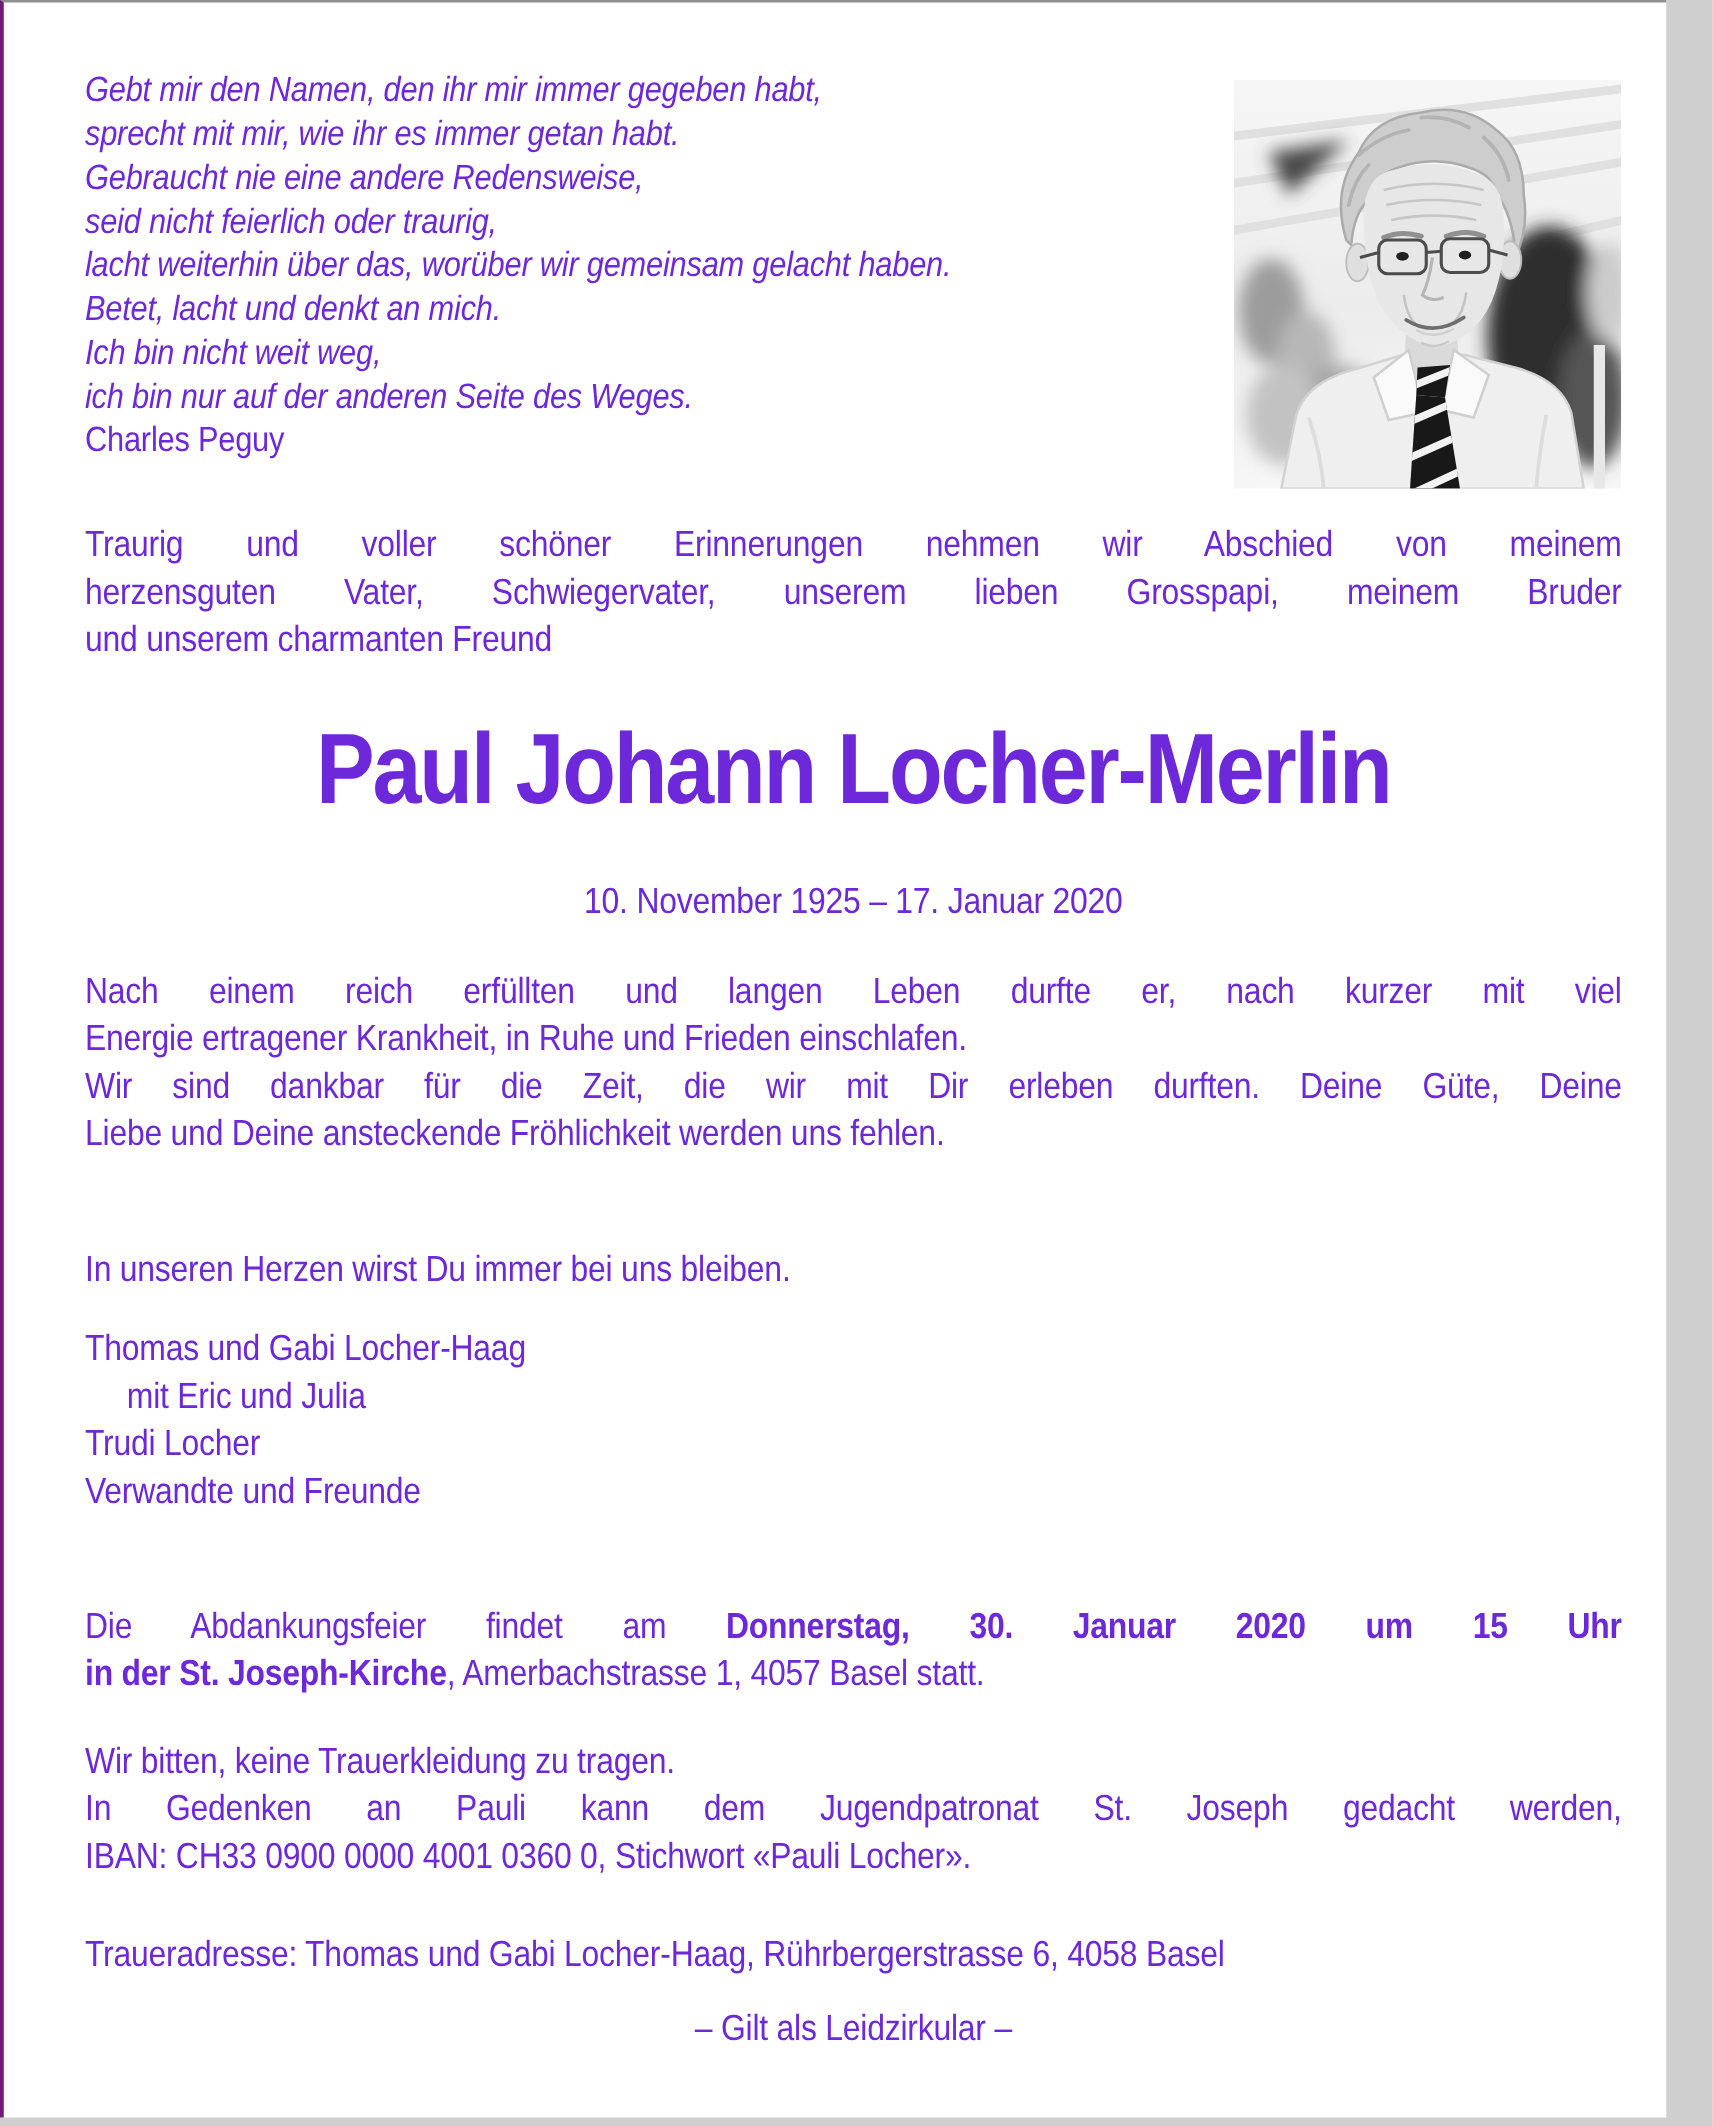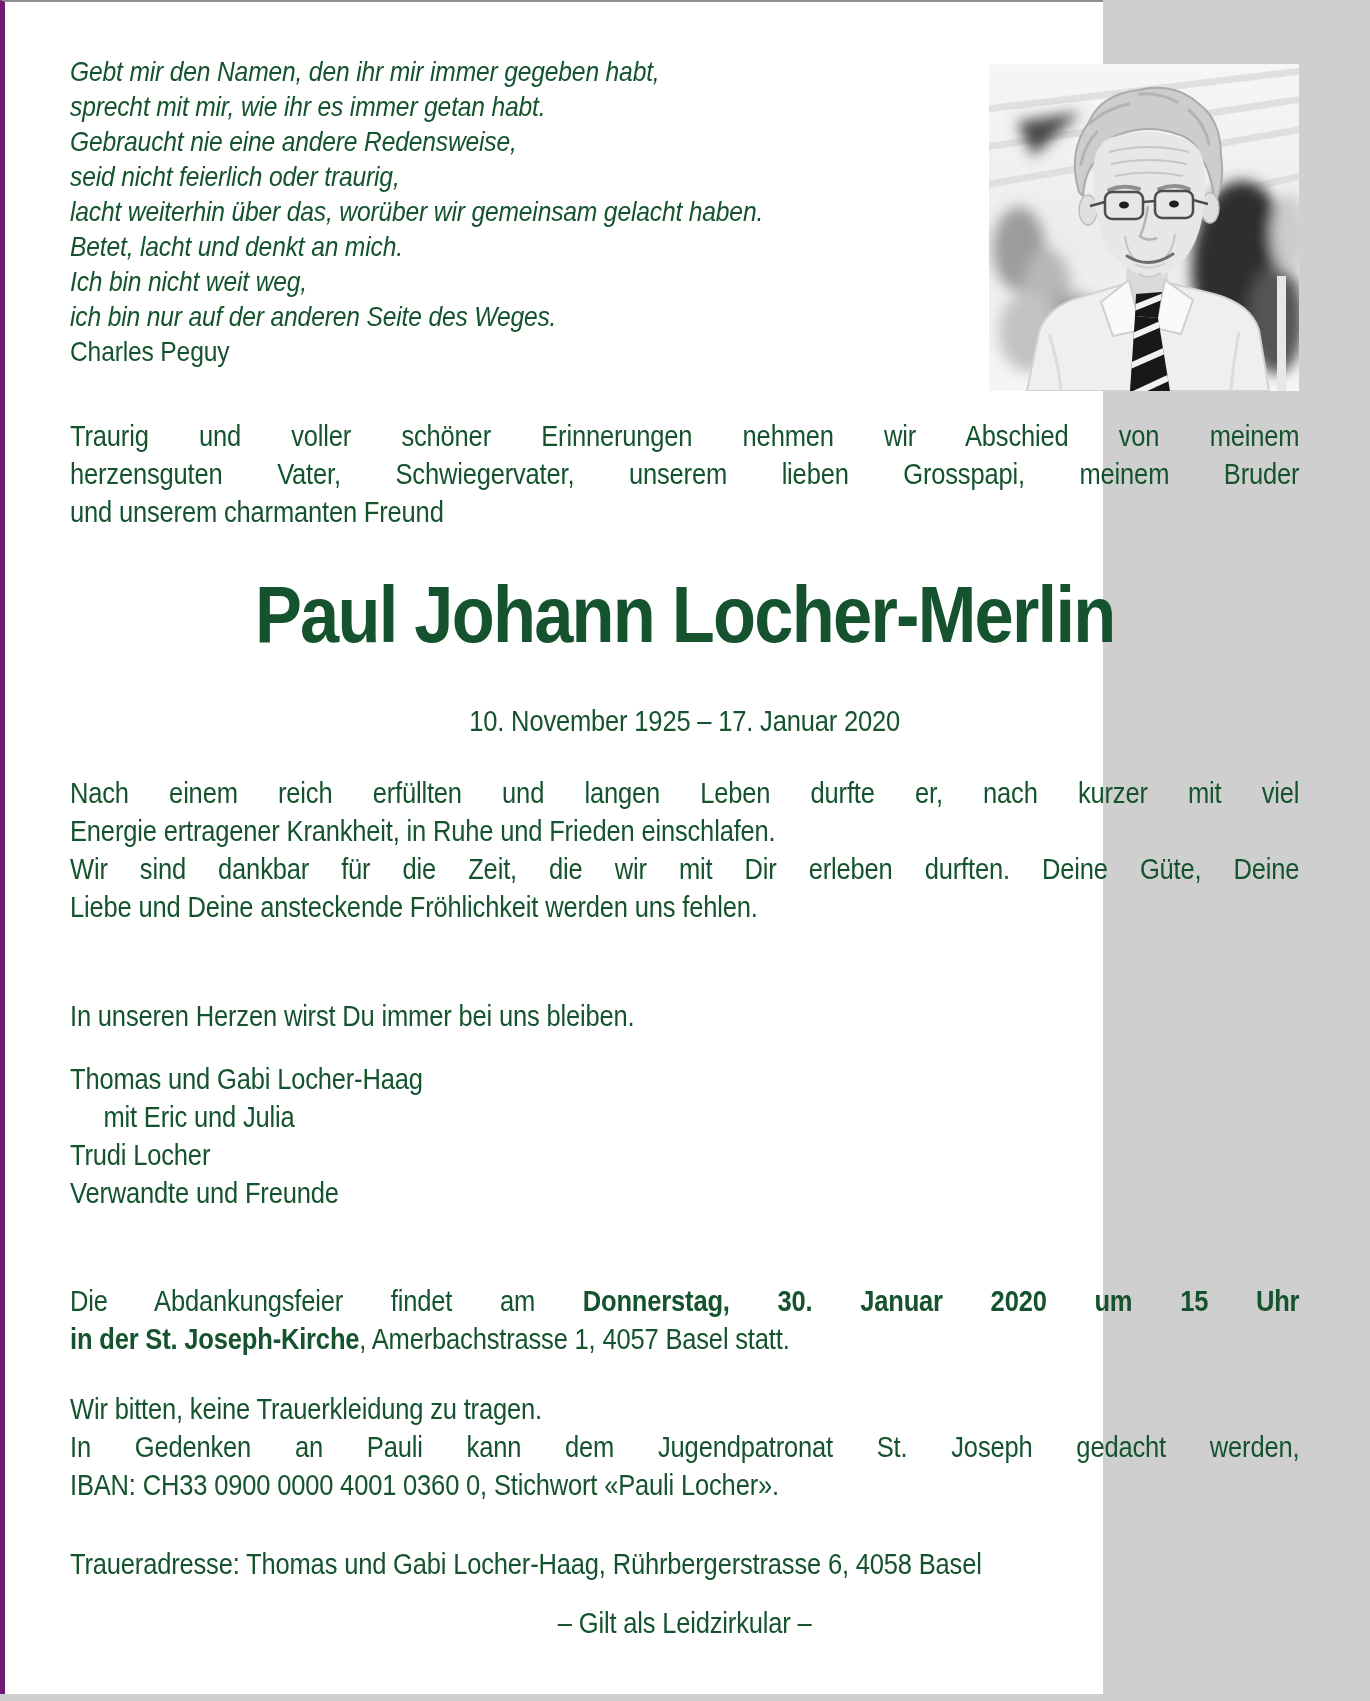--- a/index.html
+++ b/index.html
@@ -7,27 +7,27 @@
     padding: 0;
     width: 1370px;
     height: 1701px;
     overflow: hidden;
     background: #cfcfcf;
     font-family: "Liberation Sans", "DejaVu Sans", sans-serif;
   }
   .page {
     position: absolute;
     left: 0; top: 0;
-    width: 1103px;
+    width: 1333px;
     height: 1694px;
     background: #ffffff;
     border-top: 2px solid #8f8f8f;
-    border-left: 5px solid #701a75;
+    border-left: 3px solid #701a75;
     box-sizing: border-box;
-    color: #14532d;
+    color: #6d28d9;
   }
   
   .cond {
     transform: scaleX(0.88);
     transform-origin: 0 0;
     width: 1397px;
     letter-spacing: -0.2px;
   }
   .block { position: absolute; left: 65px; }
 

